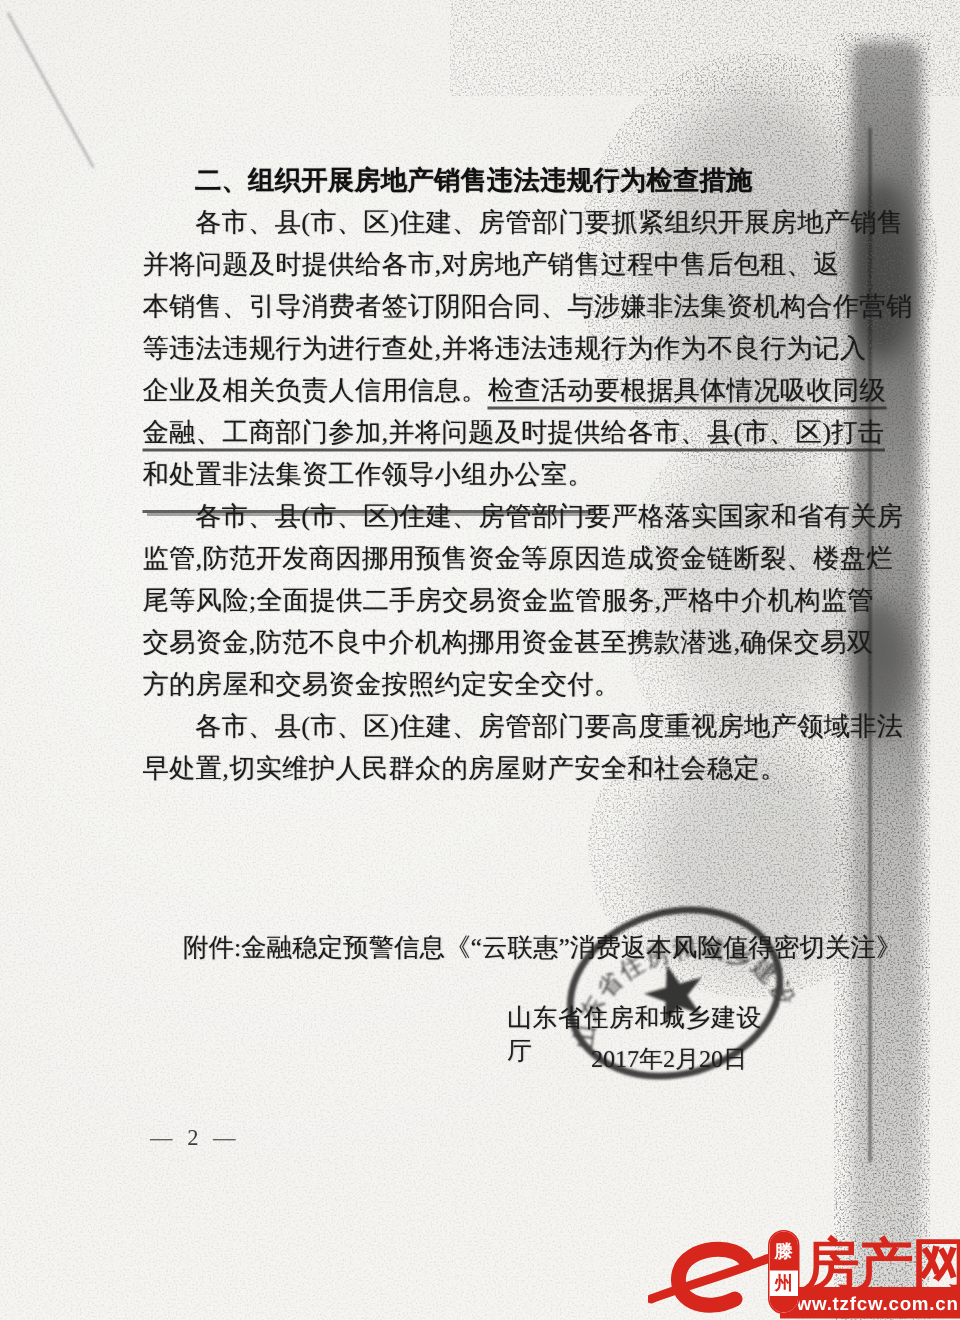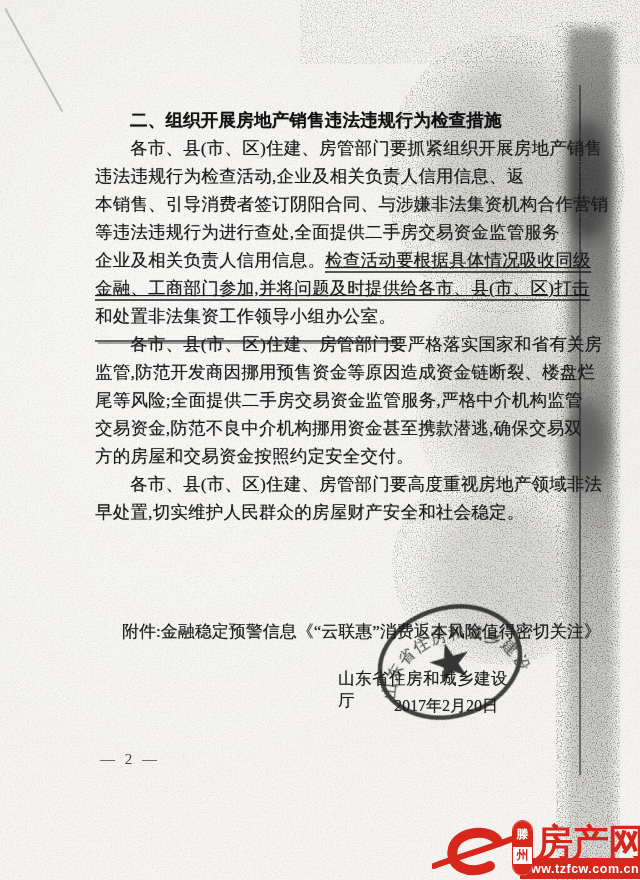--- a/index.html
+++ b/index.html
@@ -31,21 +31,21 @@
   .fold{position:absolute;left:6px;top:8px;width:118px;height:2px;
     background:rgba(130,130,130,.45);transform:rotate(61deg);
     transform-origin:left top;filter:blur(.6px);}
   
   .body-text{position:absolute;left:95px;top:106px;width:475px;
     font-size:17.5px;line-height:28px;color:#1b1b1b;
     letter-spacing:.2px;text-shadow:.3px .3px .8px rgba(30,30,30,.5);}
   .line{height:28px;white-space:nowrap;}
   .indent{padding-left:35px;}
   .hd{font-weight:bold;color:#111;}
-  .u{border-bottom:2px solid rgba(35,35,35,.75);padding-bottom:1px;text-decoration:underline;}
+  .u{border-bottom:2px solid rgba(35,35,35,.75);padding-bottom:1px;}
   .u2{border-bottom:2px solid rgba(35,35,35,.7);padding-bottom:14px;
       box-shadow:0 5px 0 -3px rgba(35,35,35,.4);}
   .attachment{position:absolute;left:122px;top:620px;width:440px;
     font-size:17px;color:#1b1b1b;white-space:nowrap;
     text-shadow:.3px .3px .8px rgba(30,30,30,.5);}
   .issuer{position:absolute;left:338px;top:668px;width:185px;font-size:16.5px;
     color:#1b1b1b;letter-spacing:.5px;text-shadow:.3px .3px .8px rgba(30,30,30,.5);}
   .doc-date{position:absolute;left:348px;top:696px;width:150px;text-align:right;
     font-size:16px;color:#222;text-shadow:.3px .3px .8px rgba(30,30,30,.5);}
   .page-num{position:absolute;left:100px;top:751px;font-size:15px;color:#3c3c3c;
@@ -99,23 +99,23 @@
       <ellipse cx="505" cy="175" rx="120" ry="140" fill="#000" opacity="0.6"></ellipse>
       <ellipse cx="515" cy="400" rx="100" ry="130" fill="#000" opacity="0.4"></ellipse>
       <ellipse cx="500" cy="565" rx="108" ry="100" fill="#000" opacity="0.5"></ellipse>
       <rect x="556" y="22" width="64" height="858" fill="#000" opacity="0.85"></rect>
     </g>
   </svg>
 
   <div class="body-text">
     <div class="line hd indent">二、组织开展房地产销售违法违规行为检查措施</div>
     <div class="line indent">各市、县(市、区)住建、房管部门要抓紧组织开展房地产销售</div>
-    <div class="line">违法违规行为检查活动,企业及相关负责人信用信息、返</div>
+    <div class="line">并将问题及时提供给各市,对房地产销售过程中售后包租、返</div>
     <div class="line">本销售、引导消费者签订阴阳合同、与涉嫌非法集资机构合作营销</div>
-    <div class="line">等违法违规行为进行查处,全面提供二手房交易资金监管服务</div>
+    <div class="line">等违法违规行为进行查处,并将违法违规行为作为不良行为记入</div>
     <div class="line"><span>企业及相关负责人信用信息。</span><span class="u">检查活动要根据具体情况吸收同级</span></div>
     <div class="line"><span class="u">金融、工商部门参加,并将问题及时提供给各市、县(市、区)打击</span></div>
     <div class="line"><span class="u2">和处置非法集资工作领导小组办公室。</span></div>
     <div class="line indent">各市、县(市、区)住建、房管部门要严格落实国家和省有关房</div>
     <div class="line">监管,防范开发商因挪用预售资金等原因造成资金链断裂、楼盘烂</div>
     <div class="line">尾等风险;全面提供二手房交易资金监管服务,严格中介机构监管</div>
     <div class="line">交易资金,防范不良中介机构挪用资金甚至携款潜逃,确保交易双</div>
     <div class="line">方的房屋和交易资金按照约定安全交付。</div>
     <div class="line indent">各市、县(市、区)住建、房管部门要高度重视房地产领域非法</div>
     <div class="line">早处置,切实维护人民群众的房屋财产安全和社会稳定。</div>

